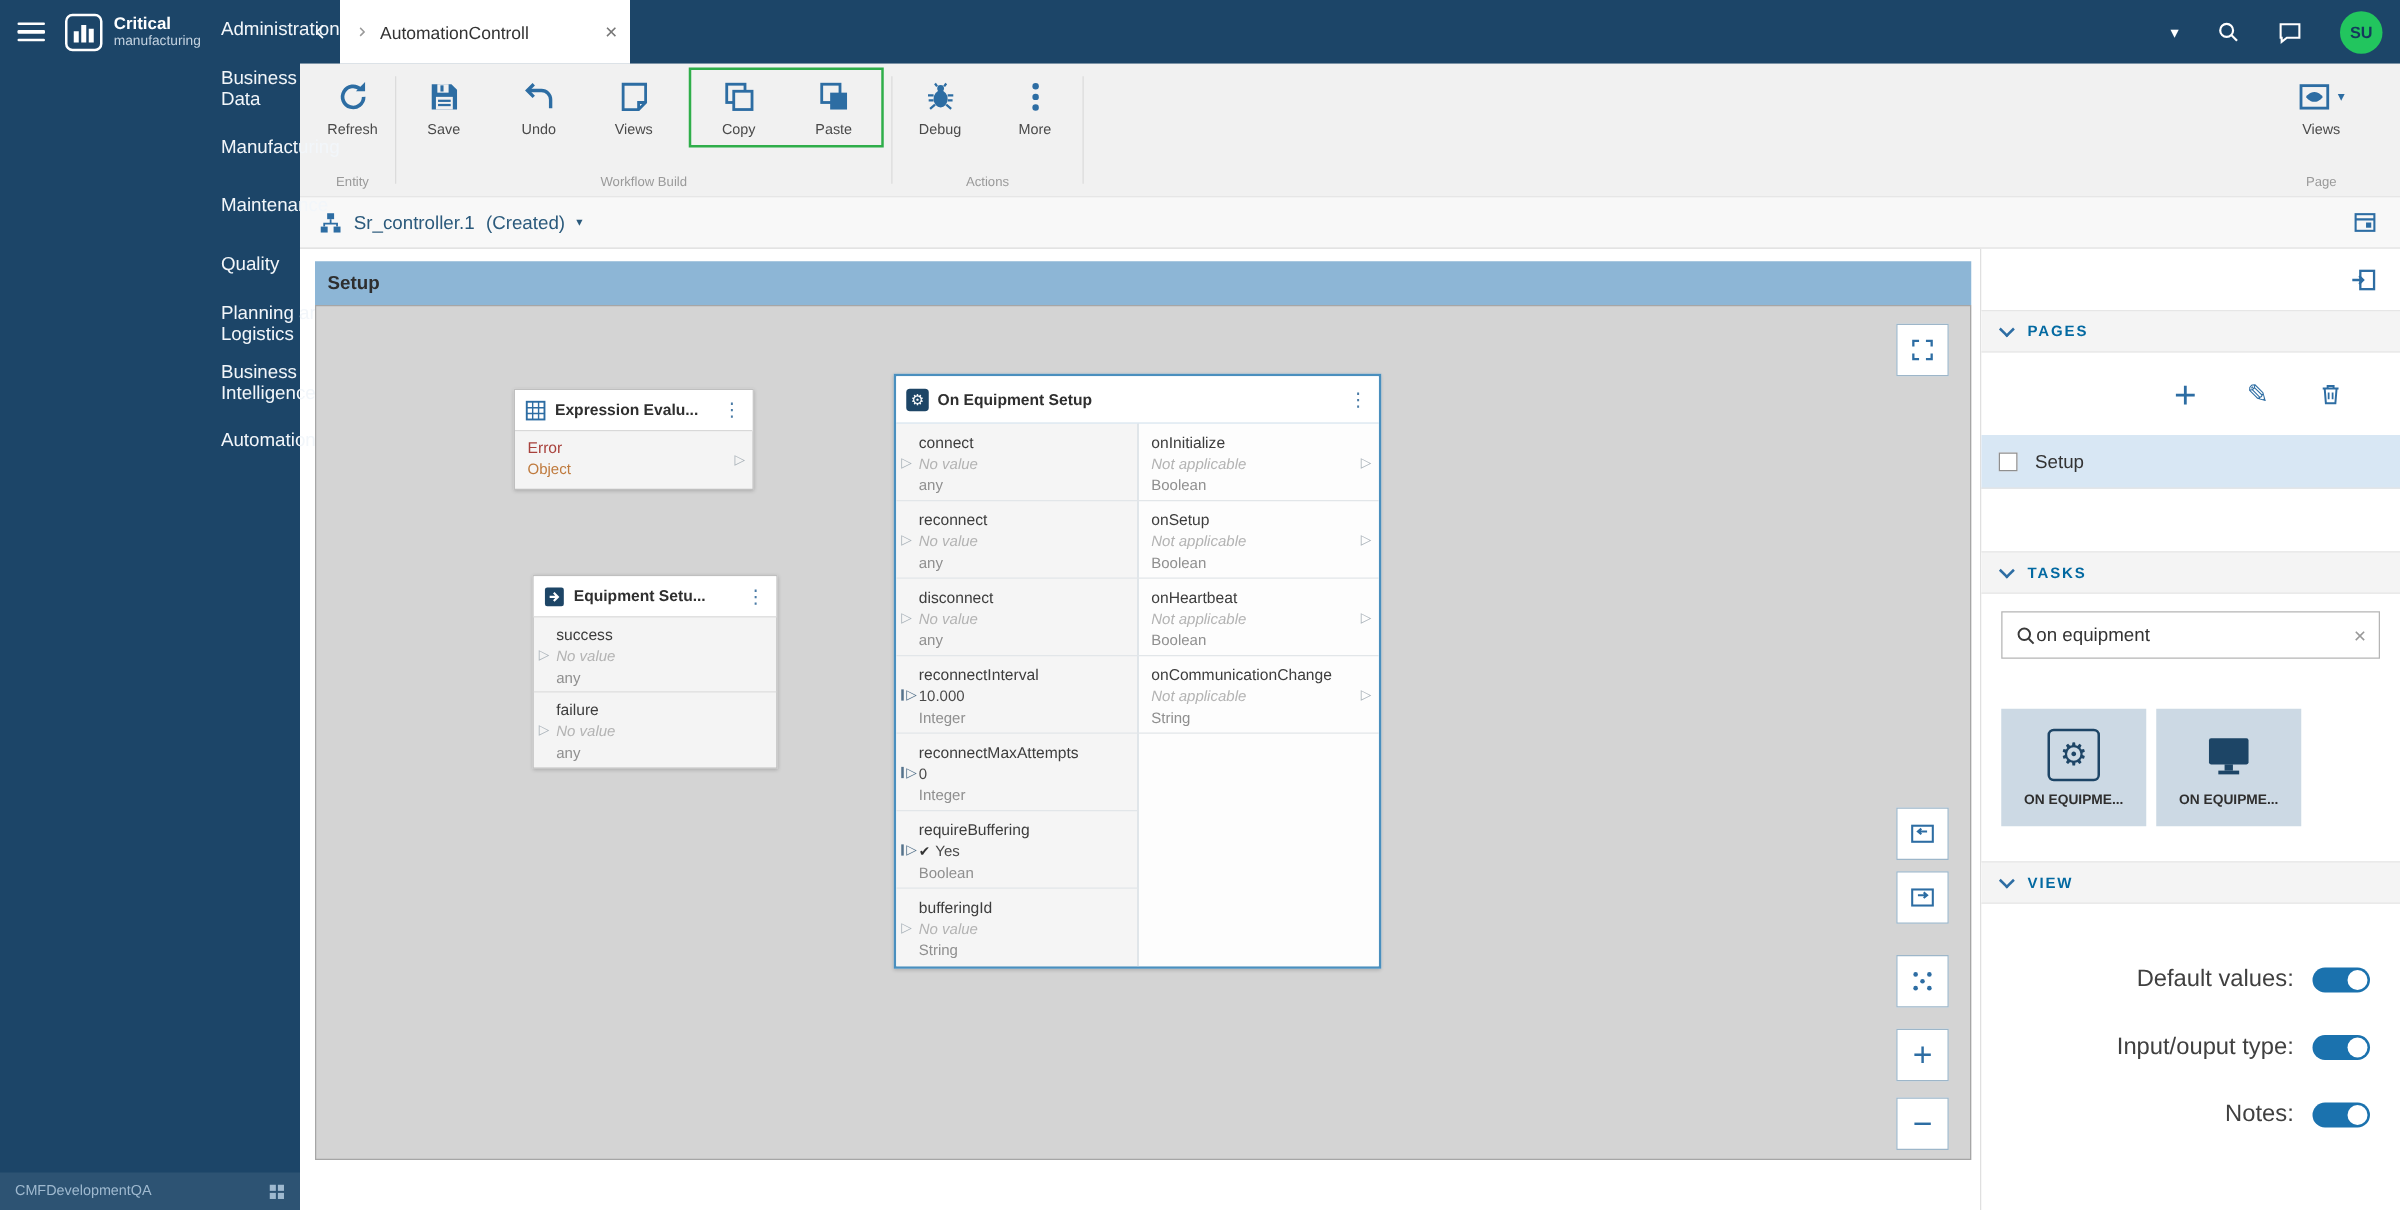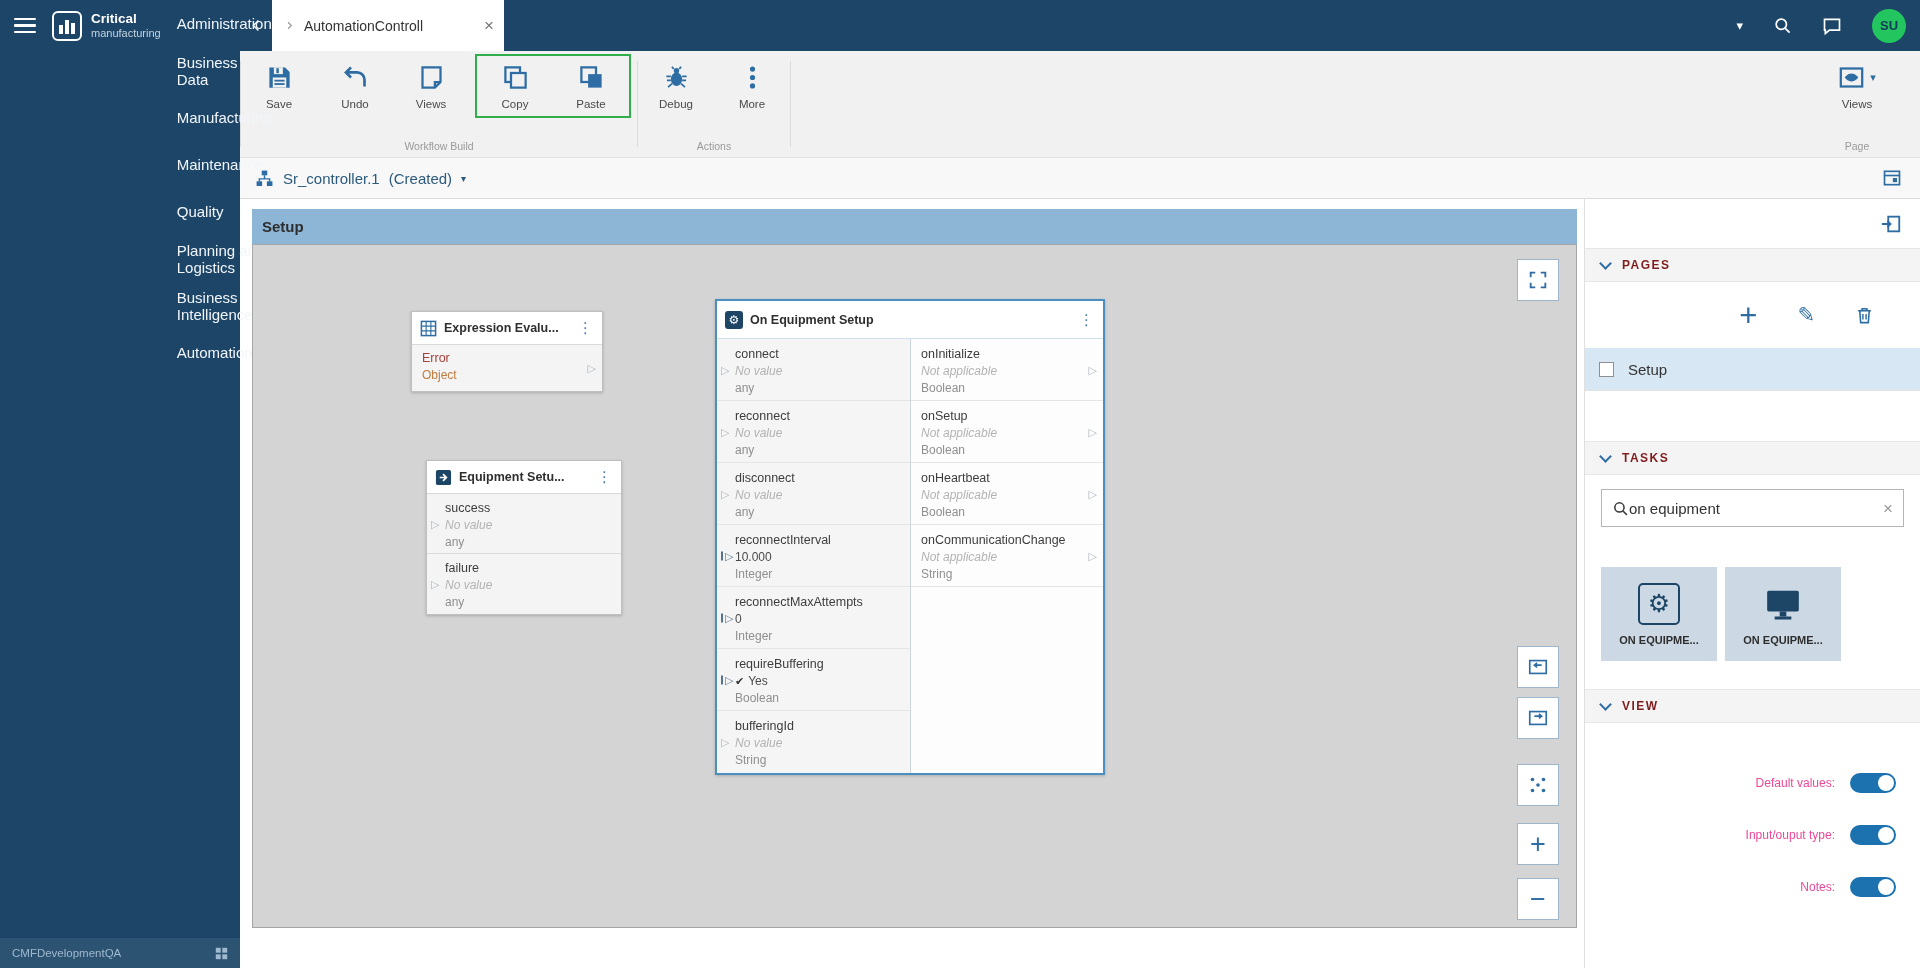--- a/index.html
+++ b/index.html
@@ -126,21 +126,21 @@
   
   .panel { width:336px; flex-shrink:0; border-left:1px solid #e0e0e0; background:#fff;
     display:flex; flex-direction:column; overflow:hidden; }
   .panel-top { height:49px; display:flex; align-items:center; justify-content:flex-end;
     padding-right:18px; color:#2d6da3; }
   .sec-hdr { height:34px; flex-shrink:0; background:#f4f4f4; border-top:1px solid #e6e6e6;
     border-bottom:1px solid #e6e6e6; display:flex; align-items:center; gap:12px;
     padding-left:16px; cursor:pointer; }
   .chev { width:9px; height:9px; border-left:2px solid #2d6da3; border-bottom:2px solid #2d6da3;
     transform:rotate(-45deg); margin-top:-4px; }
-  .sec-title { font-size:12px; font-weight:bold; color:#7f1d1d; letter-spacing:1.5px; }
+  .sec-title { font-size:12px; font-weight:bold; color:#0369a1; letter-spacing:1.5px; }
 
   .pages-actions { height:66px; display:flex; align-items:center; justify-content:flex-end;
     gap:40px; padding-right:46px; color:#2d6da3; }
   .pa-plus { font-size:31px; font-weight:200; line-height:1; cursor:pointer; }
   .pa-pencil { font-size:21px; cursor:pointer; }
   .pa-trash { display:flex; cursor:pointer; }
   .page-item { height:43px; background:#d8e7f4; border-bottom:1px solid #e3e3e3;
     display:flex; align-items:center; gap:14px; padding-left:14px; cursor:pointer; }
   .chk { width:15px; height:15px; background:#fff; border:1px solid #8f8f8f; cursor:pointer; }
   .page-item .lbl { font-size:15px; color:#333; }
@@ -157,21 +157,21 @@
   .tile { width:116px; height:94px; background:#ccd9e4; display:flex; flex-direction:column;
     align-items:center; justify-content:center; gap:9px; cursor:pointer; }
   .tile-gear { width:42px; height:42px; border:2.5px solid #1d4566; border-radius:5px;
     display:flex; align-items:center; justify-content:center; font-size:25px; color:#1d4566; }
   .tile-mon { height:42px; display:flex; align-items:center; color:#1d4566; }
   .tile-mon svg { width:40px; height:40px; }
   .tile .lbl { font-size:11px; font-weight:bold; color:#2e2e2e; }
 
   .view-body { padding:50px 24px 0 0; display:flex; flex-direction:column; gap:32px; }
   .tg-row { display:flex; align-items:center; justify-content:flex-end; gap:15px; }
-  .tg-lbl { font-size:12px; color:#ec4899; }
+  .tg-lbl { font-size:19px; color:#404040; }
   .toggle { width:46px; height:20px; border-radius:11px; background:#1b72ae; position:relative;
     cursor:pointer; flex-shrink:0; }
   .toggle::after { content:""; position:absolute; top:2px; right:2.5px; width:16px; height:16px;
     border-radius:50%; background:#fff; }
 </style>
 </head>
 <body>
 
 <div class="app">
 
@@ -247,20 +247,34 @@
         <span class="tb-icon">
           <svg width="20" height="20" viewBox="0 0 24 24">
               <path d="M3 4h18v13H9l-5 4v-4H3z" fill="none" stroke="#fff" stroke-width="2"></path>
             </svg>
         </span>
         <div class="avatar">SU</div>
       </div>
     </header>
 
     <div class="ribbon">
+      <div class="rgroup entity">
+        <div class="rbuttons">
+          <div class="rbtn">
+            <span style="display:flex;">
+              <svg viewBox="0 0 24 24">
+                  <path d="M19.5 12a7.5 7.5 0 1 1-2.2-5.3" fill="none" stroke="currentColor" stroke-width="2.6"></path>
+                  <path d="M20.5 1.5v6.5h-6.5z" fill="currentColor"></path>
+                </svg>
+            </span>
+            <span class="lbl">Refresh</span>
+          </div>
+        </div>
+        <div class="rlabel">Entity</div>
+      </div>
       <div class="rsep"></div>
 
       <div class="rgroup">
         <div class="rbuttons">
           <div class="rbtn">
             <span style="display:flex;">
               <svg viewBox="0 0 24 24">
                   <path d="M3 3h14l4 4v14H3z" fill="currentColor"></path>
                   <rect x="7" y="3" width="8" height="6" fill="#f1f1f1"></rect>
                   <rect x="9.2" y="3.8" width="2.2" height="4.4" fill="currentColor"></rect>

